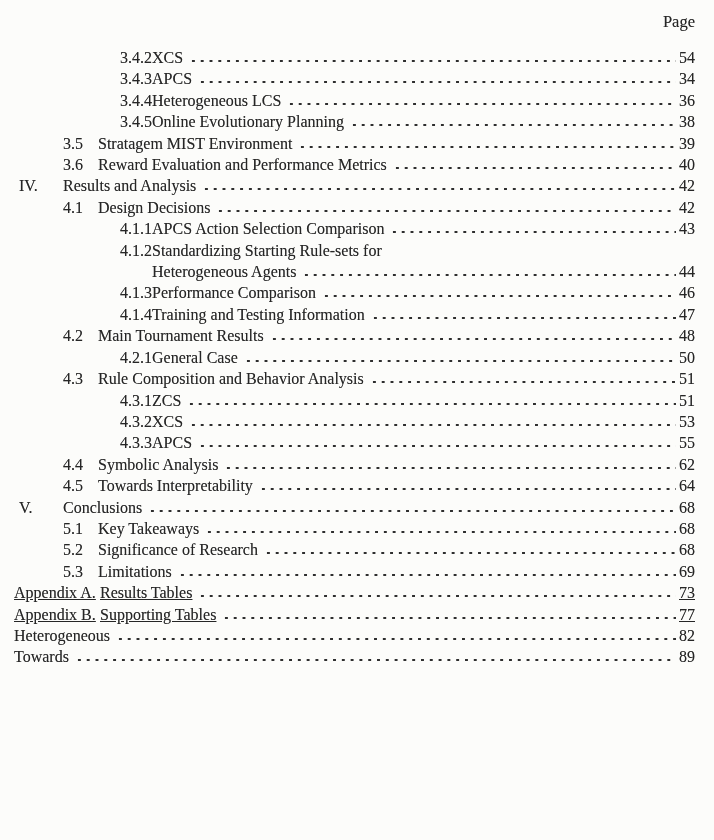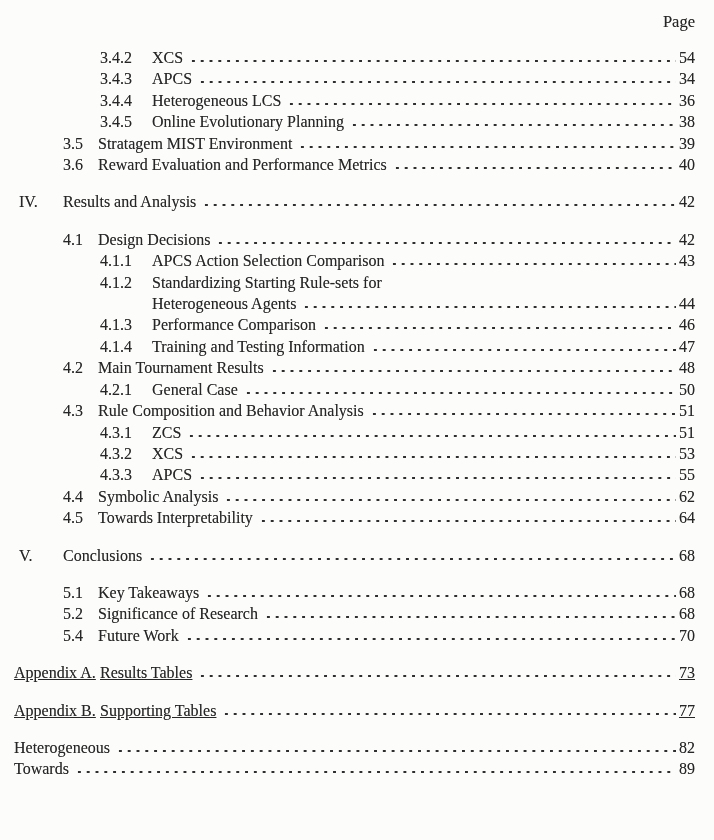--- a/index.html
+++ b/index.html
@@ -40,25 +40,25 @@
     background-size: 8.8px 4px;
     background-repeat: repeat-x;
     background-position: 2px center;
   }
   
   .lvl-chapter     { padding-left: 5px; }
   .lvl-chapter .label     { width: 44px; }
   .lvl-section     { padding-left: 49px; }
   .lvl-section .label     { width: 35px; }
   .lvl-subsection  { padding-left: 86px; }
-  .lvl-subsection .label  { width: 52px; }
+  .lvl-subsection .label  { width: 52px; text-align: right; }
   .lvl-appendix    { padding-left: 0; text-decoration: underline; }
   .lvl-appendix .label    { width: 86px; }
   .lvl-cont        { padding-left: 138px; }
-  .gap { margin-top: 16px; }
+  .gap { }
 </style>
 </head>
 <body>
 
 <div class="page" style="--ink: #262626; --bg: #fcfcfa; --dot: #2e2e2e;">
   <div class="page-header">Page</div>
   <div class="toc">
       <div class="row lvl-subsection">
     <span class="label">3.4.2</span>
     <span class="title">XCS</span>
@@ -196,24 +196,24 @@
     <span class="dots"></span>
     <span class="pagenum">68</span>
   </div>
       <div class="row lvl-section">
     <span class="label">5.2</span>
     <span class="title">Significance of Research</span>
     <span class="dots"></span>
     <span class="pagenum">68</span>
   </div>
       <div class="row lvl-section">
-    <span class="label">5.4</span>
-    <span class="title">Future Work</span>
-    <span class="dots"></span>
-    <span class="pagenum">70</span>
+    <span class="label">5.3</span>
+    <span class="title">Limitations</span>
+    <span class="dots"></span>
+    <span class="pagenum">69</span>
   </div>
       <div class="row lvl-appendix gap">
     <span class="label">Appendix A.</span>
     <span class="title">Results Tables</span>
     <span class="dots"></span>
     <span class="pagenum">73</span>
   </div>
       <div class="row lvl-appendix gap">
     <span class="label">Appendix B.</span>
     <span class="title">Supporting Tables</span>

